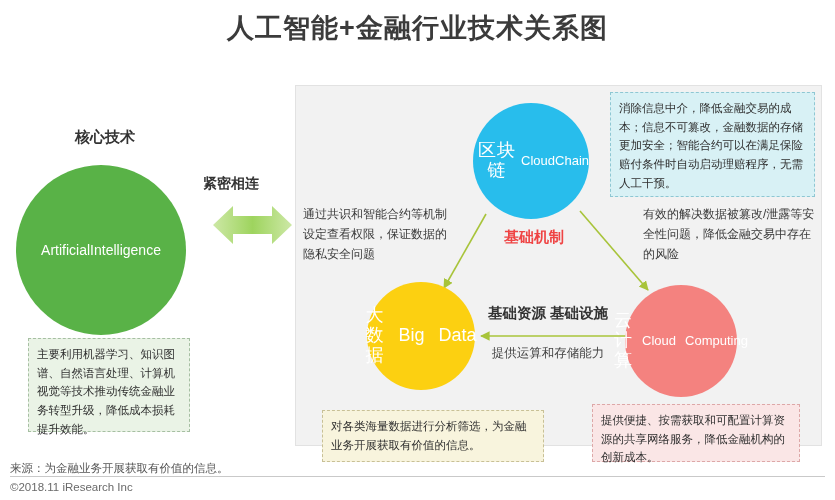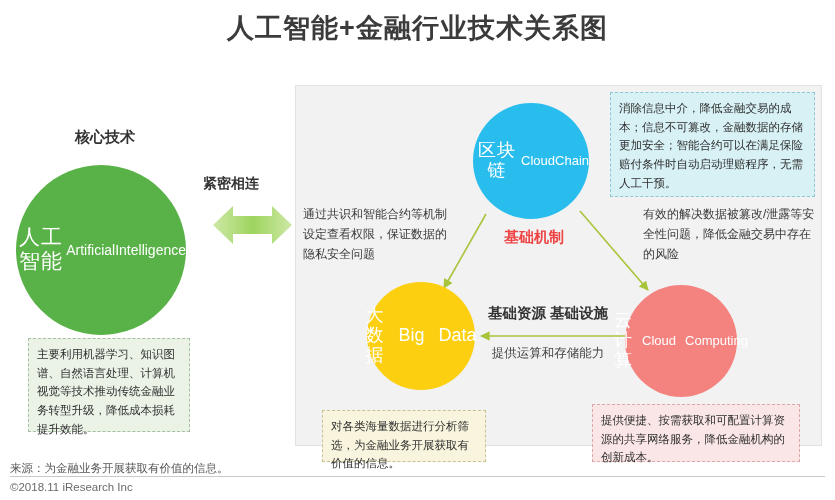--- a/index.html
+++ b/index.html
@@ -207,21 +207,21 @@
     left: 610px;
     top: 92px;
     width: 205px;
     height: 105px;
     background: #d8f1f5;
     border-color: #8ec7d3;
   }
   #note-bigdata {
     left: 322px;
     top: 410px;
-    width: 164px;
+    width: 222px;
     height: 52px;
     background: #f8f4dd;
     border-color: #c8c096;
   }
   #note-cloud {
     left: 592px;
     top: 404px;
     width: 208px;
     height: 58px;
     background: #fae6e6;
@@ -291,21 +291,20 @@
     <line x1="486" y1="214" x2="444" y2="288" stroke="#a8c43a" stroke-width="1.6" marker-end="url(#ah)"></line>
 
     <line x1="580" y1="211" x2="648" y2="290" stroke="#a8c43a" stroke-width="1.6" marker-end="url(#ah)"></line>
 
     <line x1="626" y1="336" x2="481" y2="336" stroke="#a8c43a" stroke-width="1.6" marker-end="url(#ah)"></line>
   </svg>
 
   <div class="label-core">核心技术</div>
 
   <div class="circle" id="circle-ai">
-    <div class="cn">人工智能</div>
     <div class="en">Artificial</div>
     <div class="en">Intelligence</div>
   </div>
 
   <div class="note" id="note-ai">主要利用机器学习、知识图谱、自然语言处理、计算机视觉等技术推动传统金融业务转型升级，降低成本损耗提升效能。</div>
 
   <div class="label-link">紧密相连</div>
 
   <div class="circle" id="circle-blockchain">
     <div class="cn">区块链</div>

